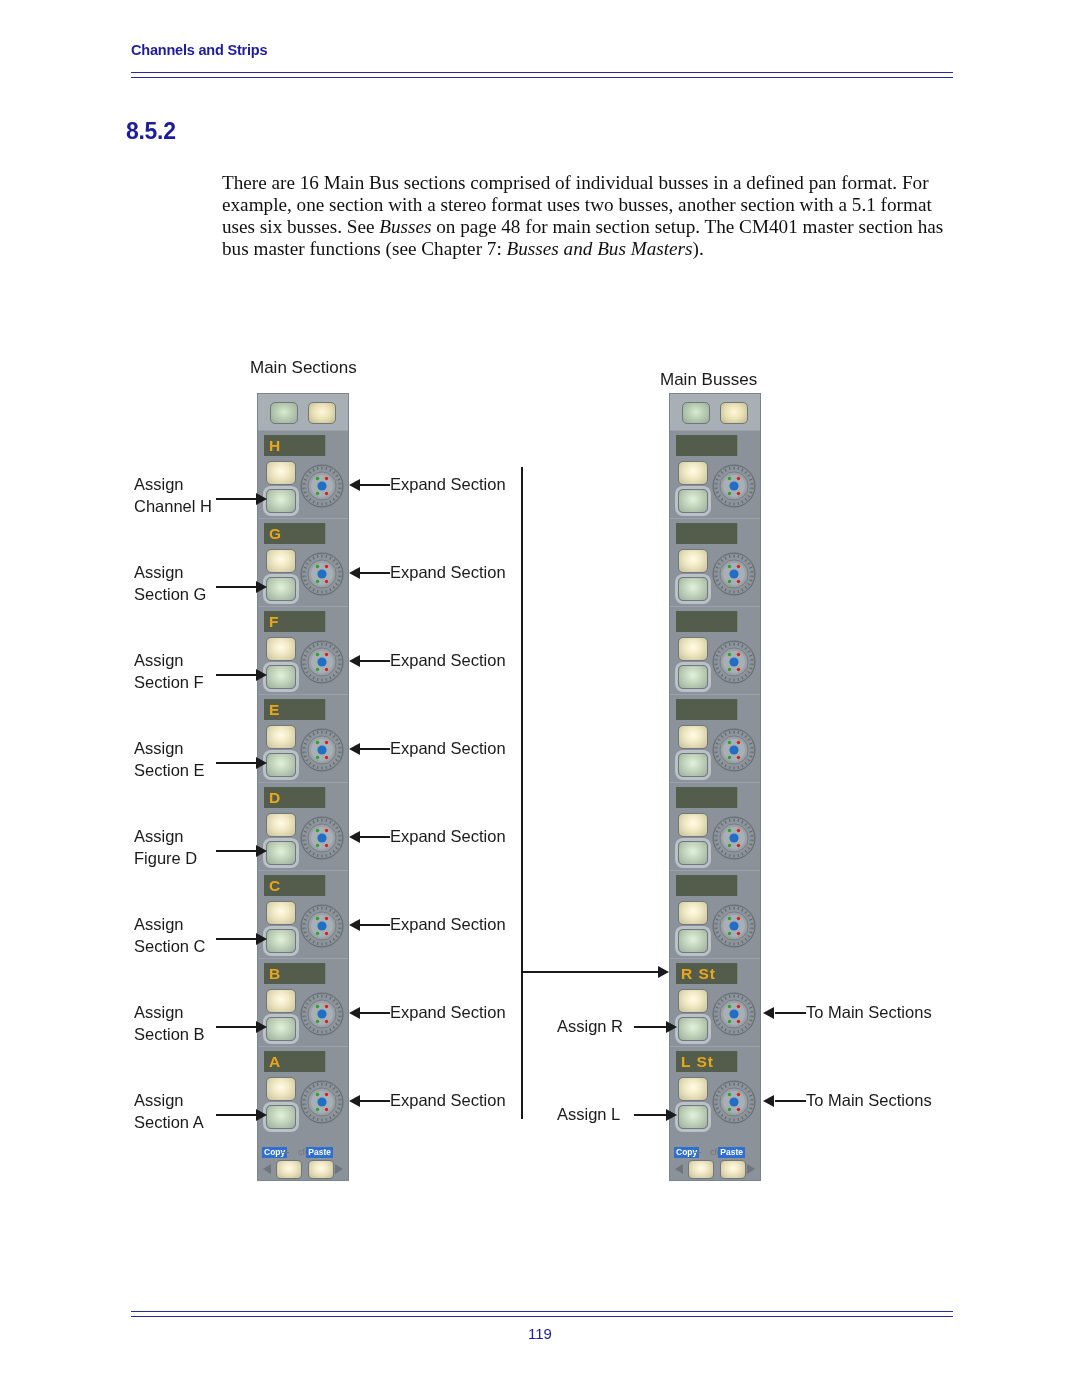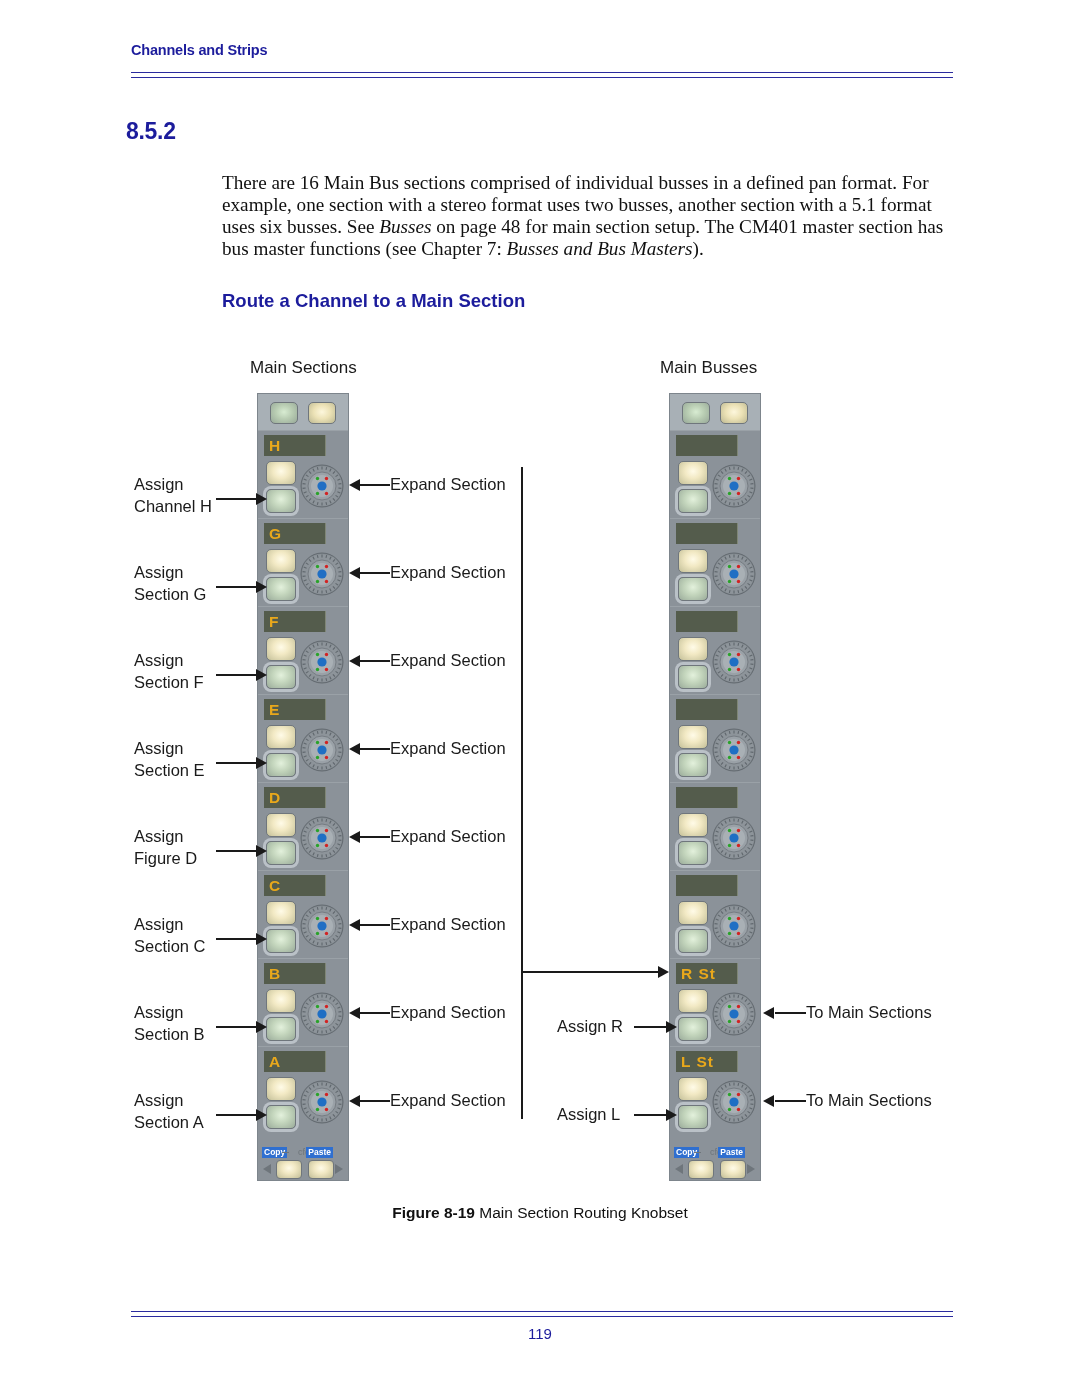--- a/index.html
+++ b/index.html
@@ -49,21 +49,21 @@
     color:#1c1c9c;font-weight:bold;font-size:18.5px;
   }
 
   
   .fig{position:absolute;left:0;top:0;width:1080px;height:1397px;}
 
   .col-label{
     position:absolute;font-size:17px;color:#1a1a1a;white-space:nowrap;
   }
   .cl-sections{left:250px;top:358px;}
-  .cl-busses{left:660px;top:358px;}
+  .cl-busses{left:660px;top:370px;}
 
   
   .panel{
     position:absolute;width:90px;
     background:#8b9299;
     box-shadow:0 0 0 1px #7d858c;
   }
   .panel-left{left:258px;top:394px;height:786px;}
   .panel-right{left:670px;top:394px;height:786px;}
 
@@ -183,21 +183,20 @@
 
   <div class="runhead">
     <span>Channels and Strips</span>
   </div>
   <div class="rule-top"></div>
 
   <div class="h-num">8.5.2</div>
 
   <div class="body-par"><span>There are 16 Main Bus sections comprised of individual busses in a defined pan format. For example, one section with a stereo format uses two busses, another section with a 5.1 format uses six busses. See </span><i>Busses</i><span> on page 48 for main section setup. The CM401 master section has bus master functions (see Chapter 7: </span><i>Busses and Bus Masters</i><span>).</span></div>
 
-  <div class="subhead">Route a Channel to a Main Section</div>
 
   <div class="fig">
 
     <div class="col-label cl-sections">Main Sections</div>
     <div class="col-label cl-busses">Main Busses</div>
 
     <div class="panel panel-left" id="panelLeft">
       <div class="panel-top">
         <div class="top-btn green"></div>
         <div class="top-btn amber"></div>
@@ -994,18 +993,17 @@
         <div class="anno" style="left:557px;top:1104px;text-align:right;">Assign L</div>
         <div class="lead" style="left:634px;top:1114px;width:36px;"></div>
         <div class="arrow-r" style="left:666px;top:1109px;"></div>
         <div class="anno" style="left:806px;top:1090px;">To Main Sections</div>
         <div class="lead" style="left:775px;top:1100px;width:31px;"></div>
         <div class="arrow-l" style="left:763px;top:1095px;"></div>
       </div>
 
   </div>
 
-  <div class="caption"><b>Figure 8-19</b><span> Main Section Routing Knobset</span></div>
 
   <div class="rule-bot"></div>
   <div class="pageno">119</div>
 
 </div>
 
 </body></html>

